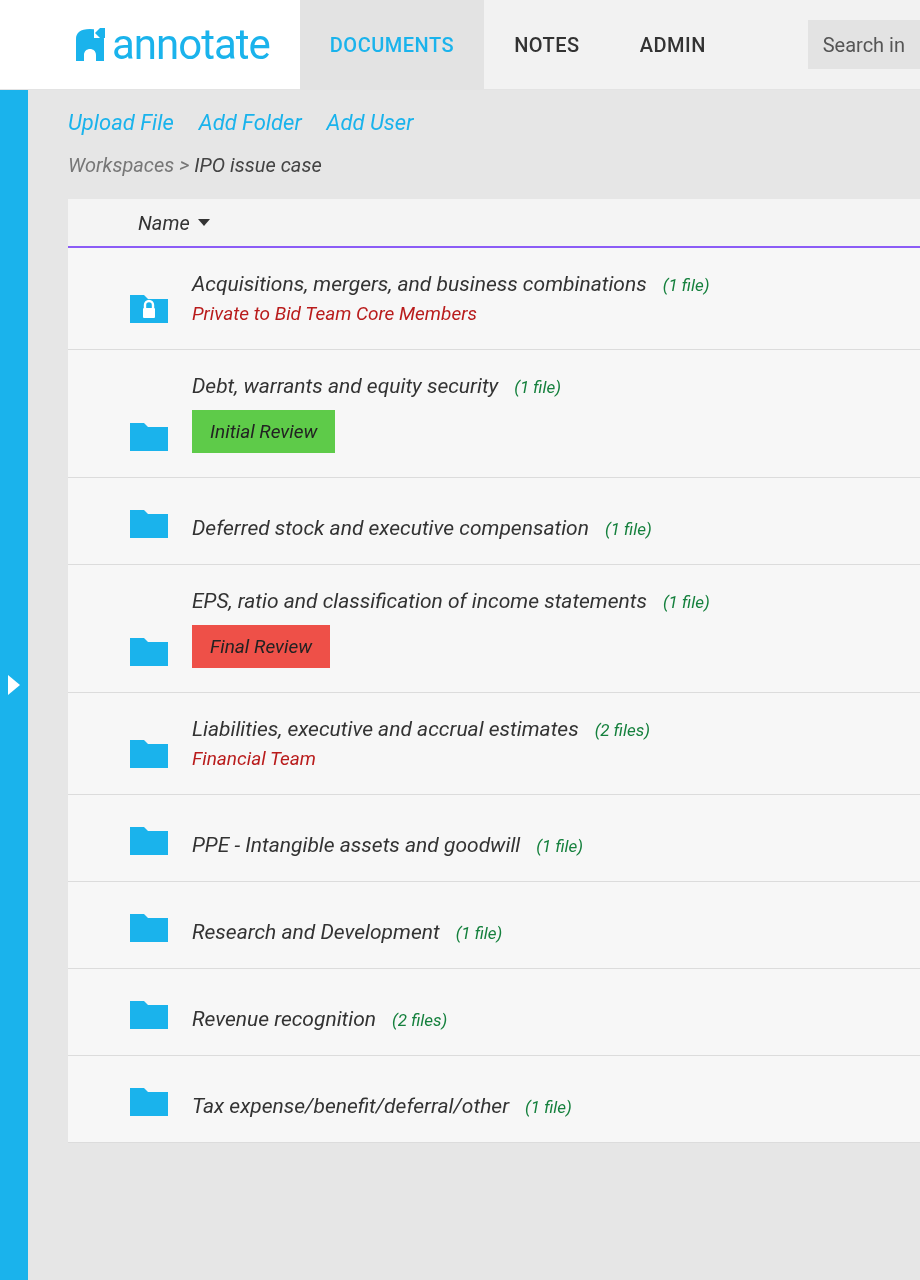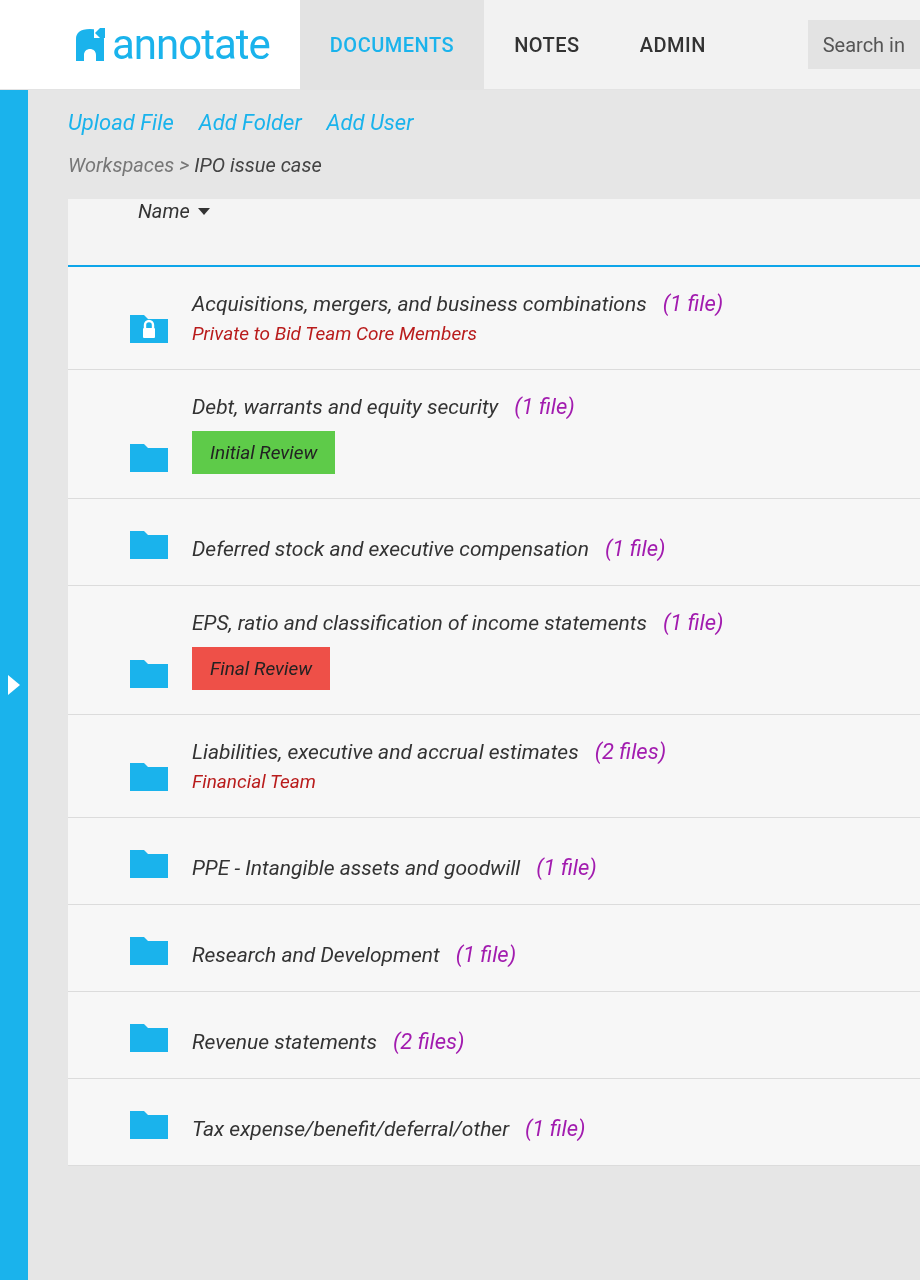--- a/index.html
+++ b/index.html
@@ -101,24 +101,24 @@
     color: #777;
     margin-bottom: 22px;
   }
   .breadcrumb .bc-link { color: #777; cursor: pointer; }
   .breadcrumb .bc-current { color: #444; }
   .table {
     background: #f4f4f4;
   }
   .table-header {
     display: flex;
-    align-items: flex-start;
-    height: 68px;
+    align-items: center;
+    height: 49px;
     padding-left: 70px;
-    border-bottom: 2px solid #0ea5e9;
+    border-bottom: 2px solid #8b5cf6;
     background: #f4f4f4;
   }
   .col-name {
     font-size: 20px;
     color: #333;
     display: flex;
     align-items: center;
     gap: 8px;
     cursor: pointer;
   }
@@ -153,22 +153,22 @@
     display: flex;
     align-items: baseline;
     gap: 16px;
     flex-wrap: wrap;
   }
   .row-title {
     font-size: 21px;
     color: #333;
   }
   .file-count {
-    font-size: 22px;
-    color: #a21caf;
+    font-size: 17px;
+    color: #15803d;
   }
   .row-sub {
     font-size: 19px;
     color: #b91c1c;
   }
   .tag {
     display: inline-block;
     padding: 10px 18px;
     font-size: 19px;
     color: #222;
@@ -311,21 +311,21 @@
                 <span class="file-count">(1 file)</span>
               </div>
             </div>
           </div>
           <div class="row">
             <div class="folder-icon"><svg viewBox="0 0 42 36" width="42" height="36">
                 <path d="M2 6 L16 6 L20 10 L40 10 L40 34 L2 34 Z" fill="#1ab3ec"></path>
               </svg></div>
             <div class="row-body">
               <div class="row-title-line">
-                <span class="row-title">Revenue statements</span>
+                <span class="row-title">Revenue recognition</span>
                 <span class="file-count">(2 files)</span>
               </div>
             </div>
           </div>
           <div class="row">
             <div class="folder-icon"><svg viewBox="0 0 42 36" width="42" height="36">
                 <path d="M2 6 L16 6 L20 10 L40 10 L40 34 L2 34 Z" fill="#1ab3ec"></path>
               </svg></div>
             <div class="row-body">
               <div class="row-title-line">

